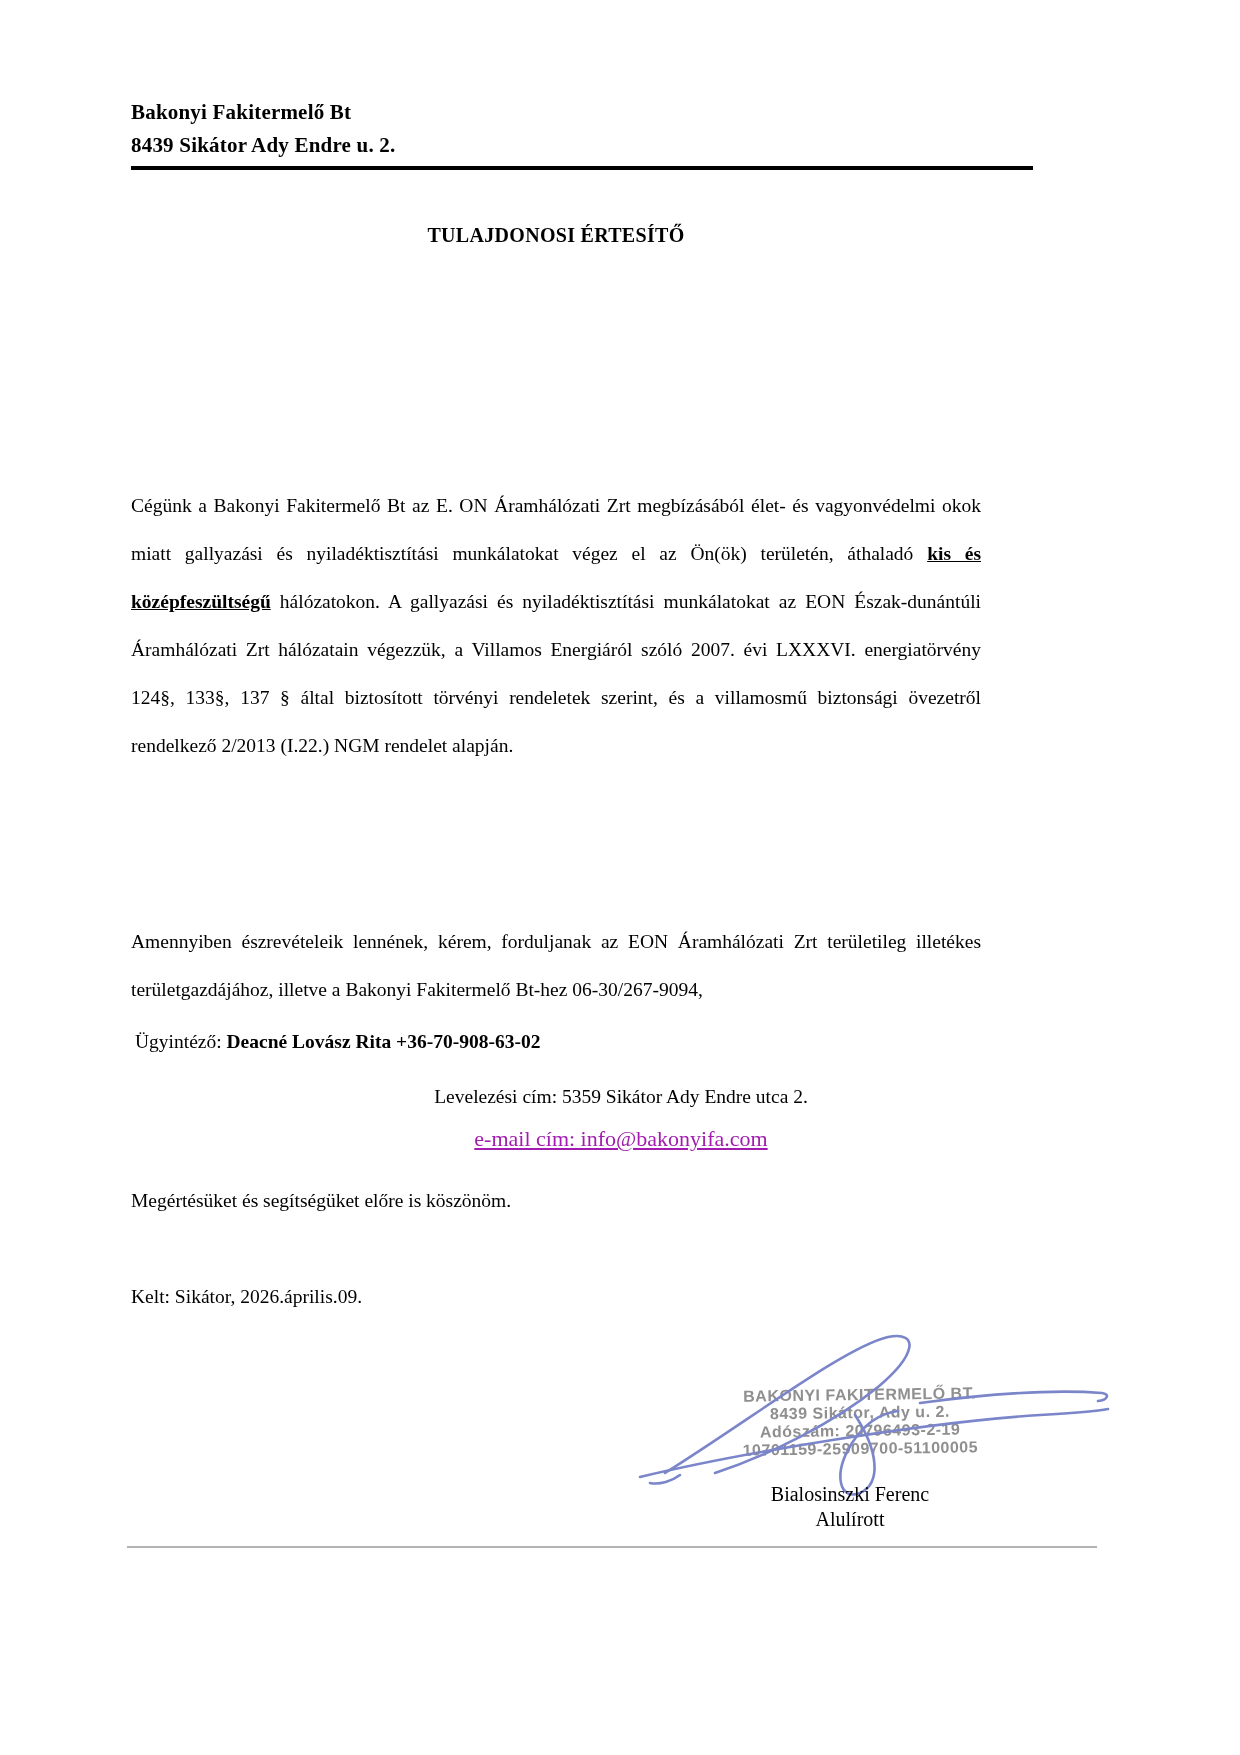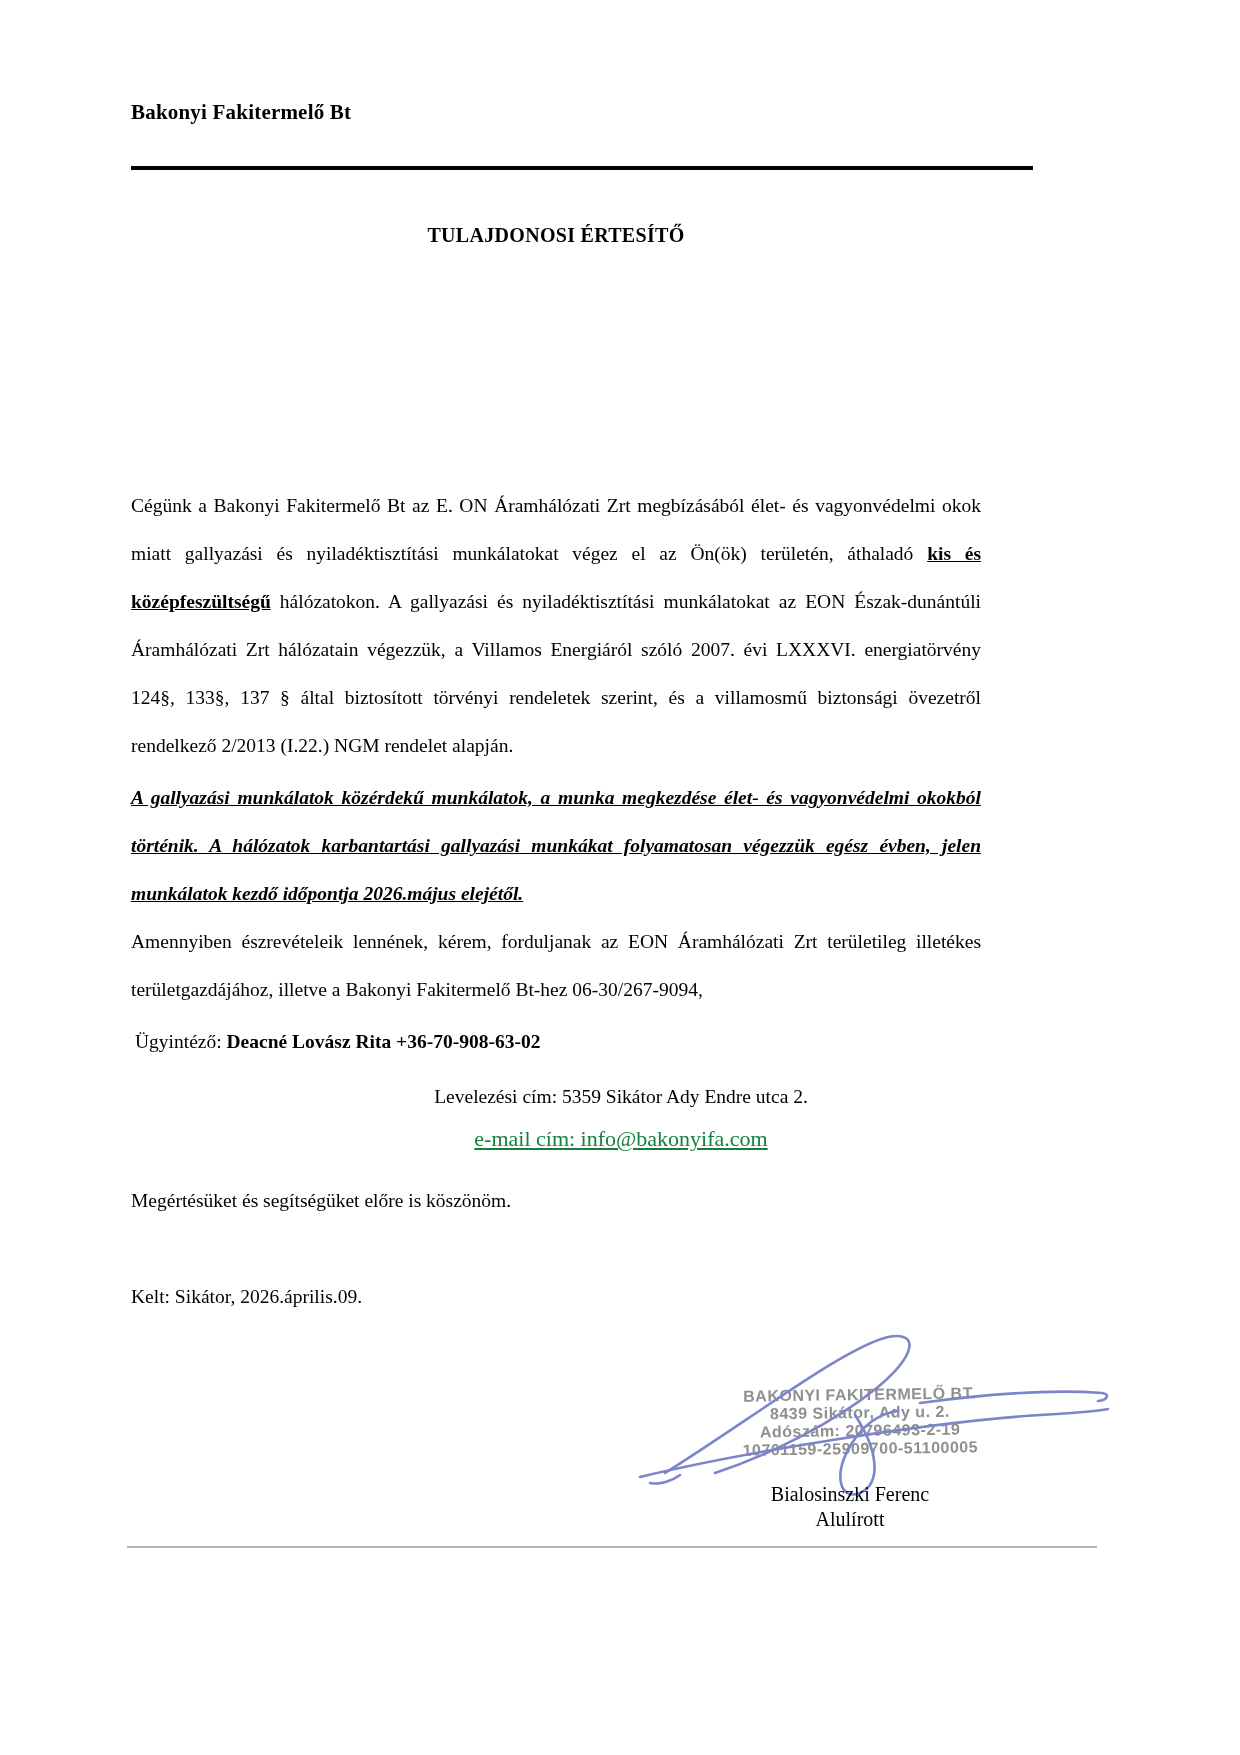--- a/index.html
+++ b/index.html
@@ -35,38 +35,38 @@
   }
   .sig-name { left: 700px; width: 300px; text-align: center; font-size: 20px; line-height: 25px; }
   .footer-rule { height: 2px; }
 </style>
 </head>
 <body>
 
 <div class="page">
 
   <div class="abs col hdr" style="top:100px;">Bakonyi Fakitermelő Bt</div>
+  <div class="abs col hdr" style="top:133px;">8439 Sikátor Ady Endre u. 2.</div>
   <div class="abs rule-thick" style="top:166px; left:131px; width:902px;"></div>
 
   <div class="abs col title" style="top:224px;">TULAJDONOSI ÉRTESÍTŐ</div>
 
 
 
   <p class="abs col body-text" style="top:482px; margin:0;"><span>Cégünk a Bakonyi Fakitermelő Bt az E. ON Áramhálózati Zrt megbízásából élet- és vagyonvédelmi okok miatt gallyazási és nyiladéktisztítási munkálatokat végez el az Ön(ök) területén, áthaladó </span><span class="bold-underline">kis és középfeszültségű</span><span> hálózatokon. A gallyazási és nyiladéktisztítási munkálatokat az EON Észak-dunántúli Áramhálózati Zrt hálózatain végezzük, a Villamos Energiáról szóló 2007. évi LXXXVI. energiatörvény 124§, 133§, 137 § által biztosított törvényi rendeletek szerint, és a villamosmű biztonsági övezetről rendelkező 2/2013 (I.22.) NGM rendelet alapján.</span></p>
 
-  <p class="abs col body-text emphasis" style="top:774px; margin:0;">A gallyazási munkálatok közérdekű munkálatok, a munka megkezdése élet- és vagyonvédelmi okokból történik. A hálózatok karbantartási gallyazási munkákat folyamatosan végezzük egész évben, jelen munkálatok kezdő időpontja 2026.május elejétől.</p>
 
   <p class="abs col body-text" style="top:918px; margin:0;">Amennyiben észrevételeik lennének, kérem, forduljanak az EON Áramhálózati Zrt területileg illetékes területgazdájához, illetve a Bakonyi Fakitermelő Bt-hez 06-30/267-9094,</p>
 
   <p class="abs col body-text no-just" style="top:1014px; margin:4px;"><span>Ügyintéző: </span><span style="font-weight:bold;">Deacné Lovász Rita  +36-70-908-63-02</span></p>
 
   <div class="abs center-line" style="top:1086px;">Levelezési cím: 5359 Sikátor Ady Endre utca 2.</div>
 
   <div class="abs center-line" style="top:1126px;">
-    <span class="email-line" id="email-link" style="color: #15803d;">e-mail cím: info@bakonyifa.com</span>
+    <span class="email-line" id="email-link" style="color: #a21caf;">e-mail cím: info@bakonyifa.com</span>
   </div>
 
   <div class="abs col" style="top:1190px; font-size:19.5px;">Megértésüket és segítségüket előre is köszönöm.</div>
 
   <div class="abs col" style="top:1286px; font-size:19.5px;">Kelt: Sikátor, 2026.április.09.</div>
 
   <div class="abs stamp" style="top: 1386px; color: rgb(143, 143, 143);" id="stamp-block">
     <div>BAKONYI FAKITERMELŐ BT.</div>
     <div>8439 Sikátor, Ady u. 2.</div>
     <div>Adószám: 20796493-2-19</div>

